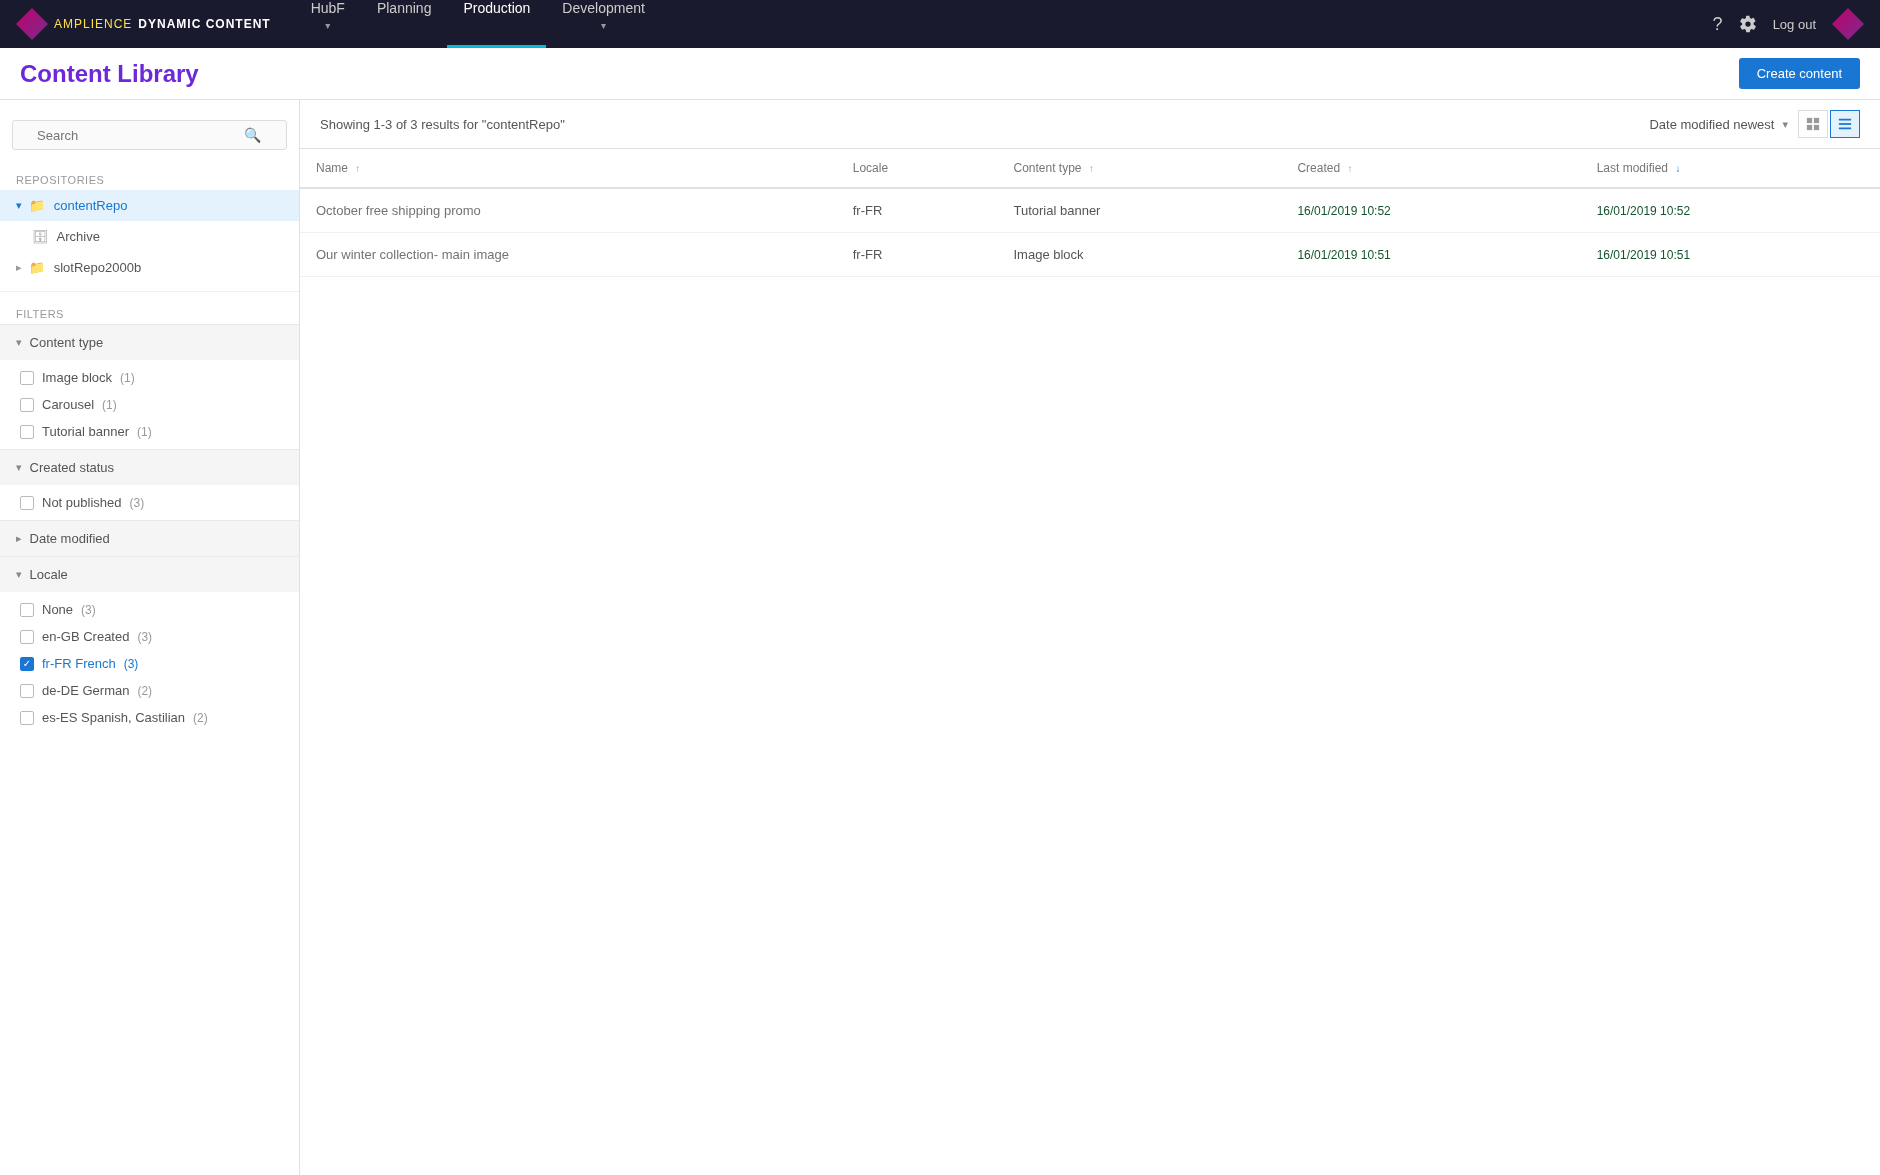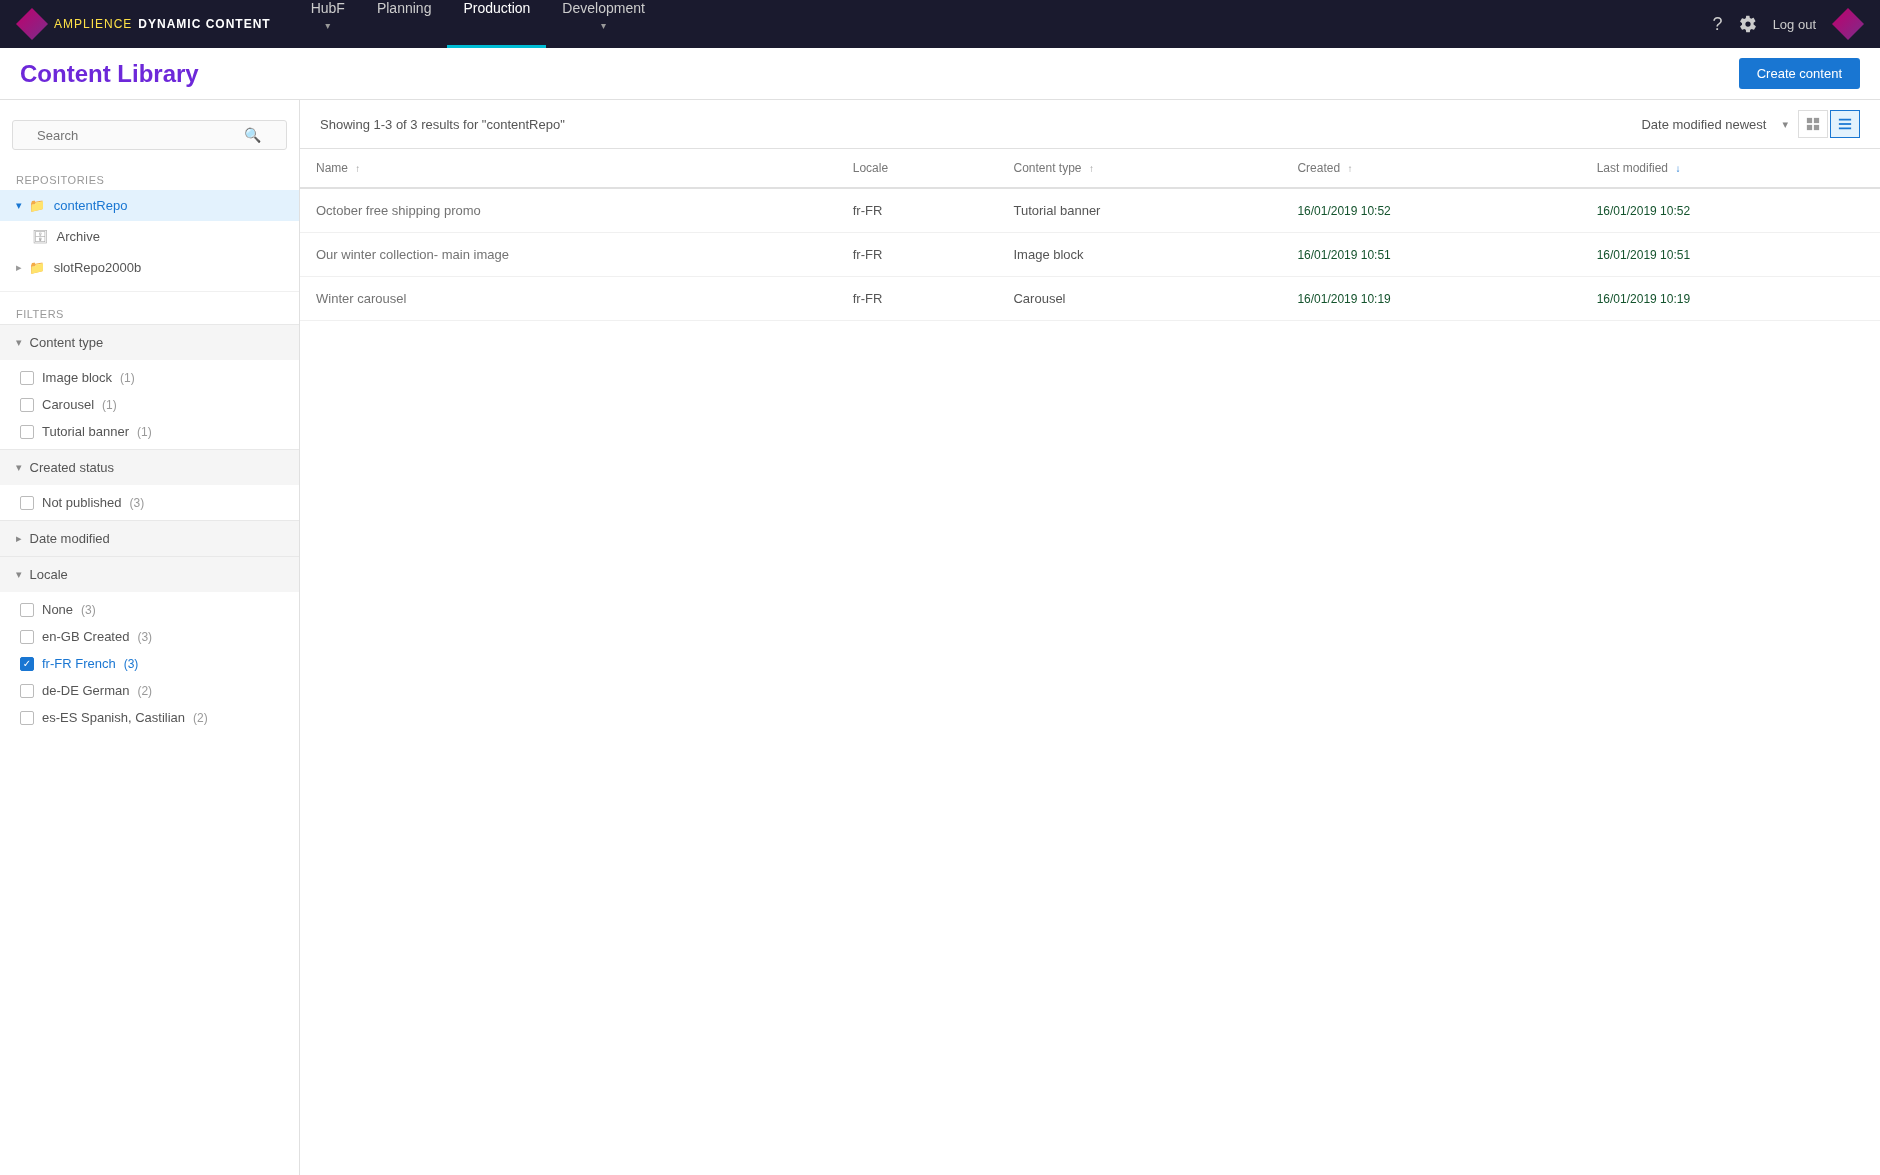--- a/index.html
+++ b/index.html
@@ -245,21 +245,21 @@
       color: #555;
     }
     .results-right {
       display: flex;
       align-items: center;
       gap: 10px;
     }
     .sort-select {
       display: flex;
       align-items: center;
-      gap: 16px;
+      gap: 8px;
       font-size: 13px;
       color: #555;
       cursor: pointer;
     }
     .sort-chevron { font-size: 11px; color: #888; }
     .view-toggle {
       display: flex;
       gap: 2px;
     }
     .view-btn {
@@ -527,24 +527,17 @@
             <td class="td-date">16/01/2019 10:52</td>
             <td class="td-date">16/01/2019 10:52</td>
           </tr>
           <tr>
             <td class="td-name">Our winter collection- main image</td>
             <td class="td-locale">fr-FR</td>
             <td class="td-type">Image block</td>
             <td class="td-date">16/01/2019 10:51</td>
             <td class="td-date">16/01/2019 10:51</td>
           </tr>
-          <tr>
-            <td class="td-name">Winter carousel</td>
-            <td class="td-locale">fr-FR</td>
-            <td class="td-type">Carousel</td>
-            <td class="td-date">16/01/2019 10:19</td>
-            <td class="td-date">16/01/2019 10:19</td>
-          </tr>
         </tbody>
       </table>
     </div>
   </div>
 </div>
 
 </body></html>

